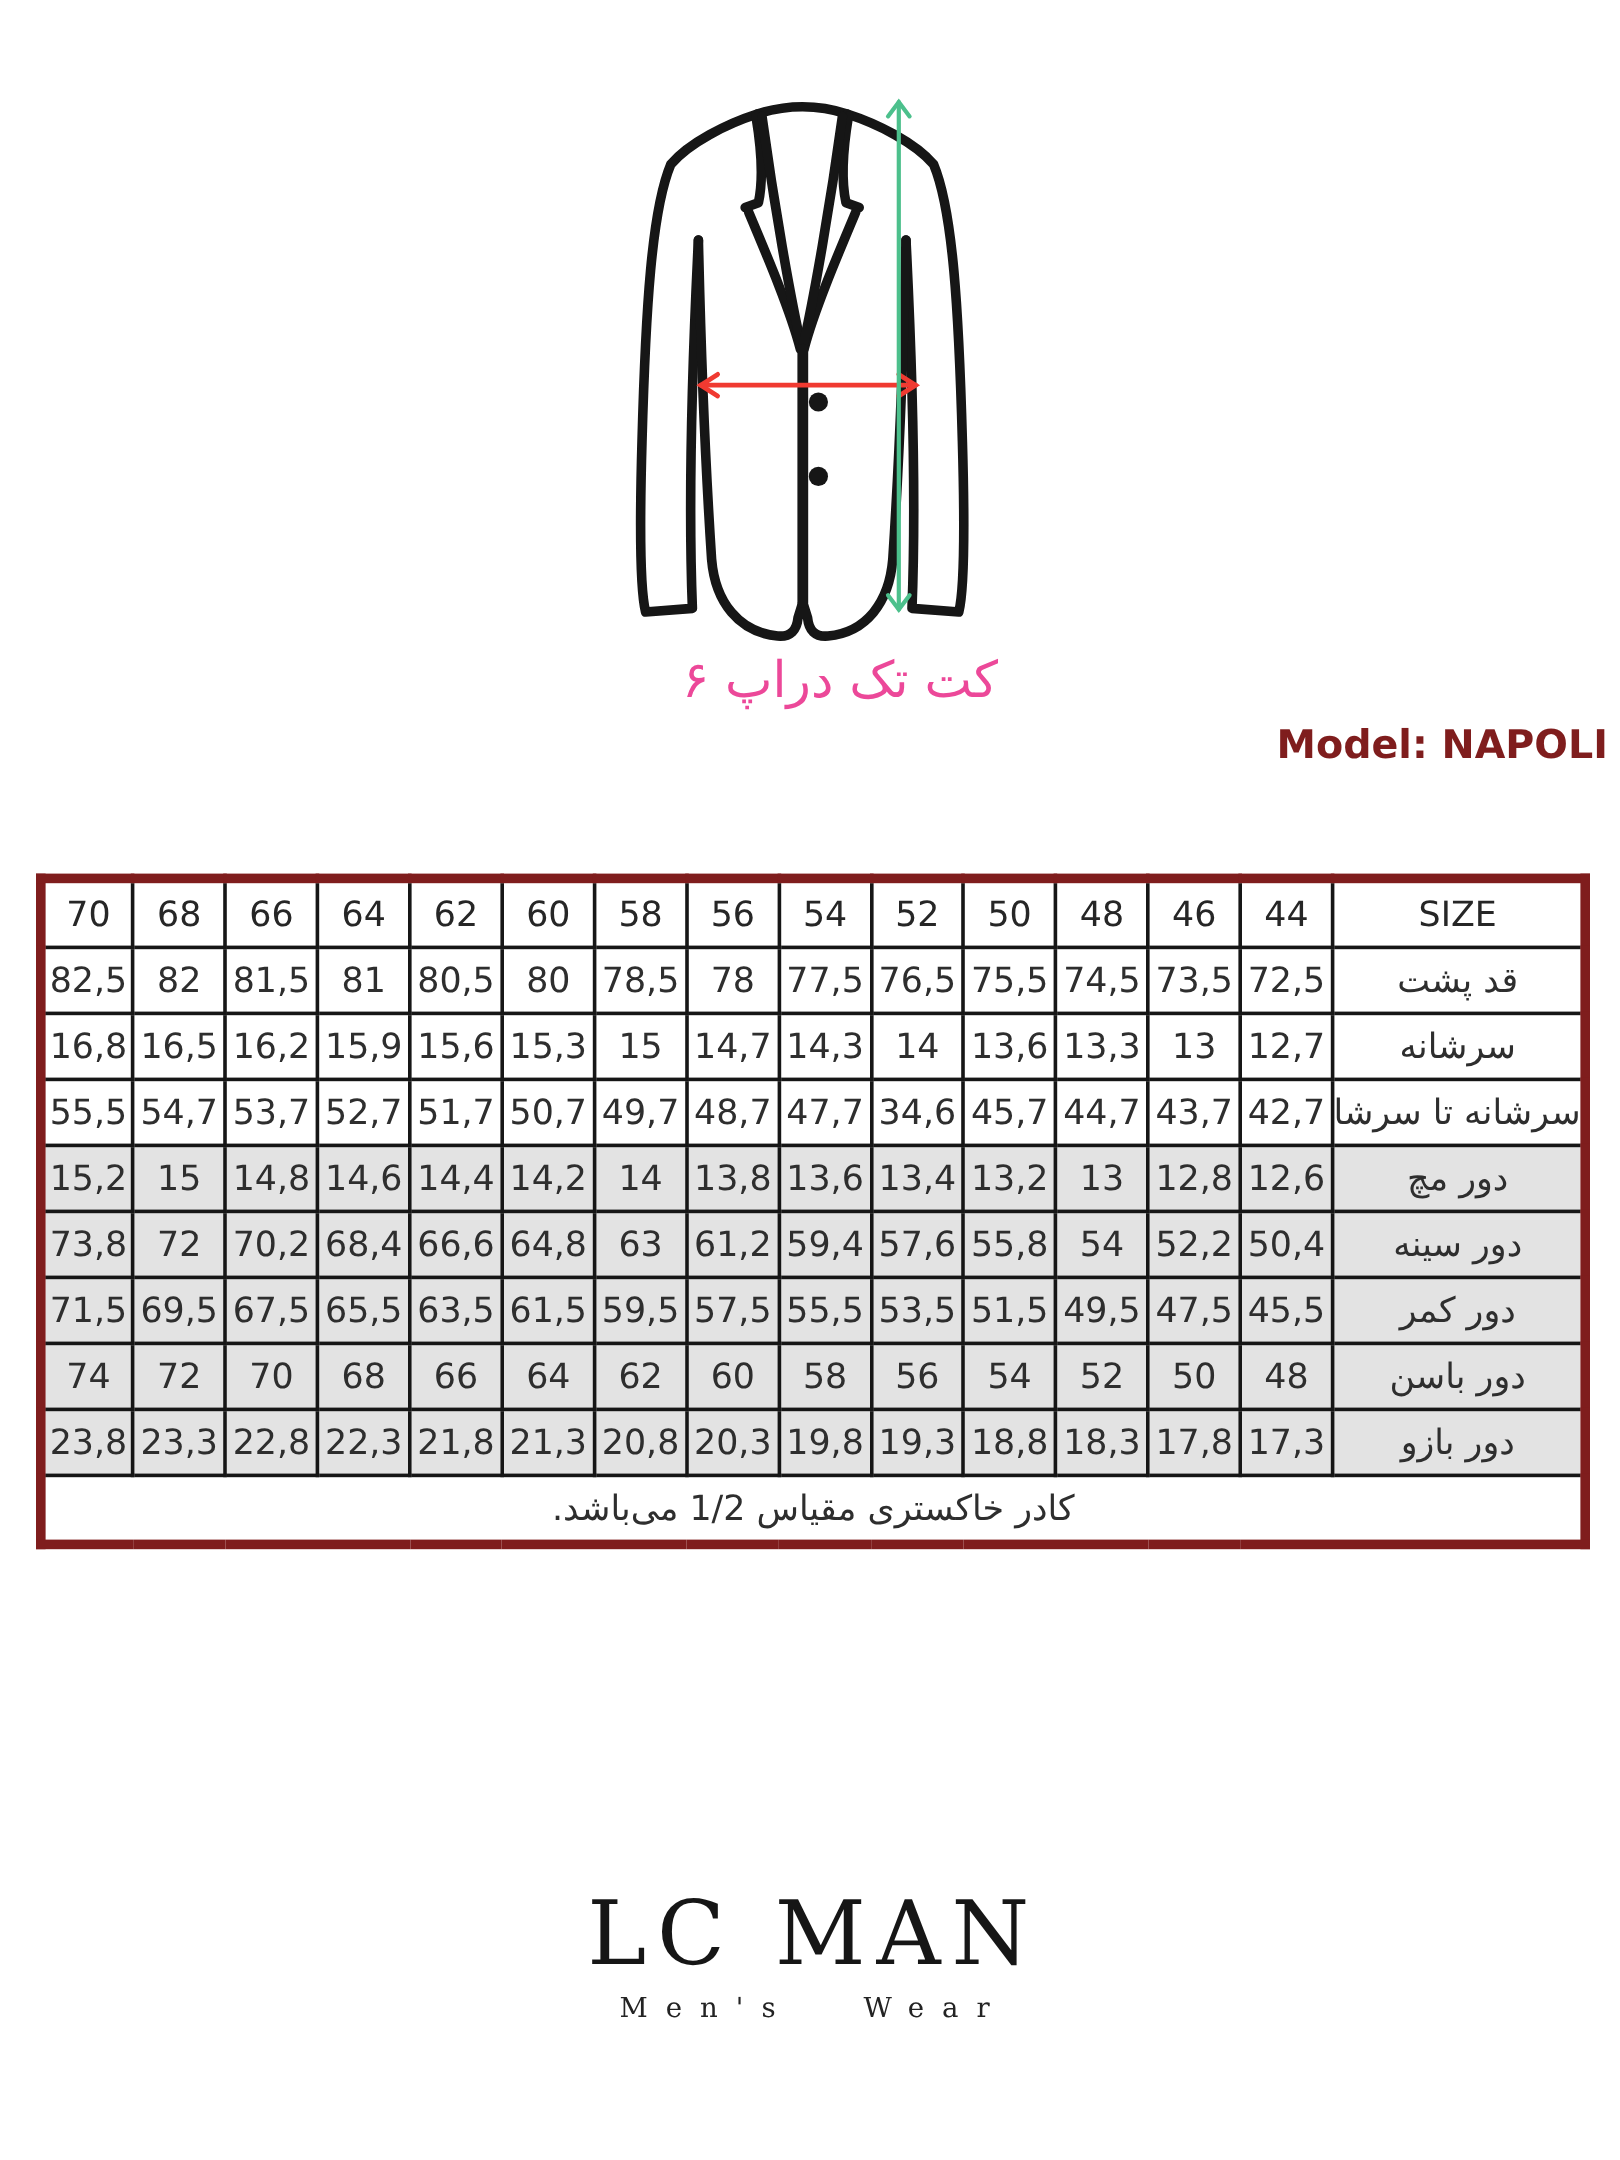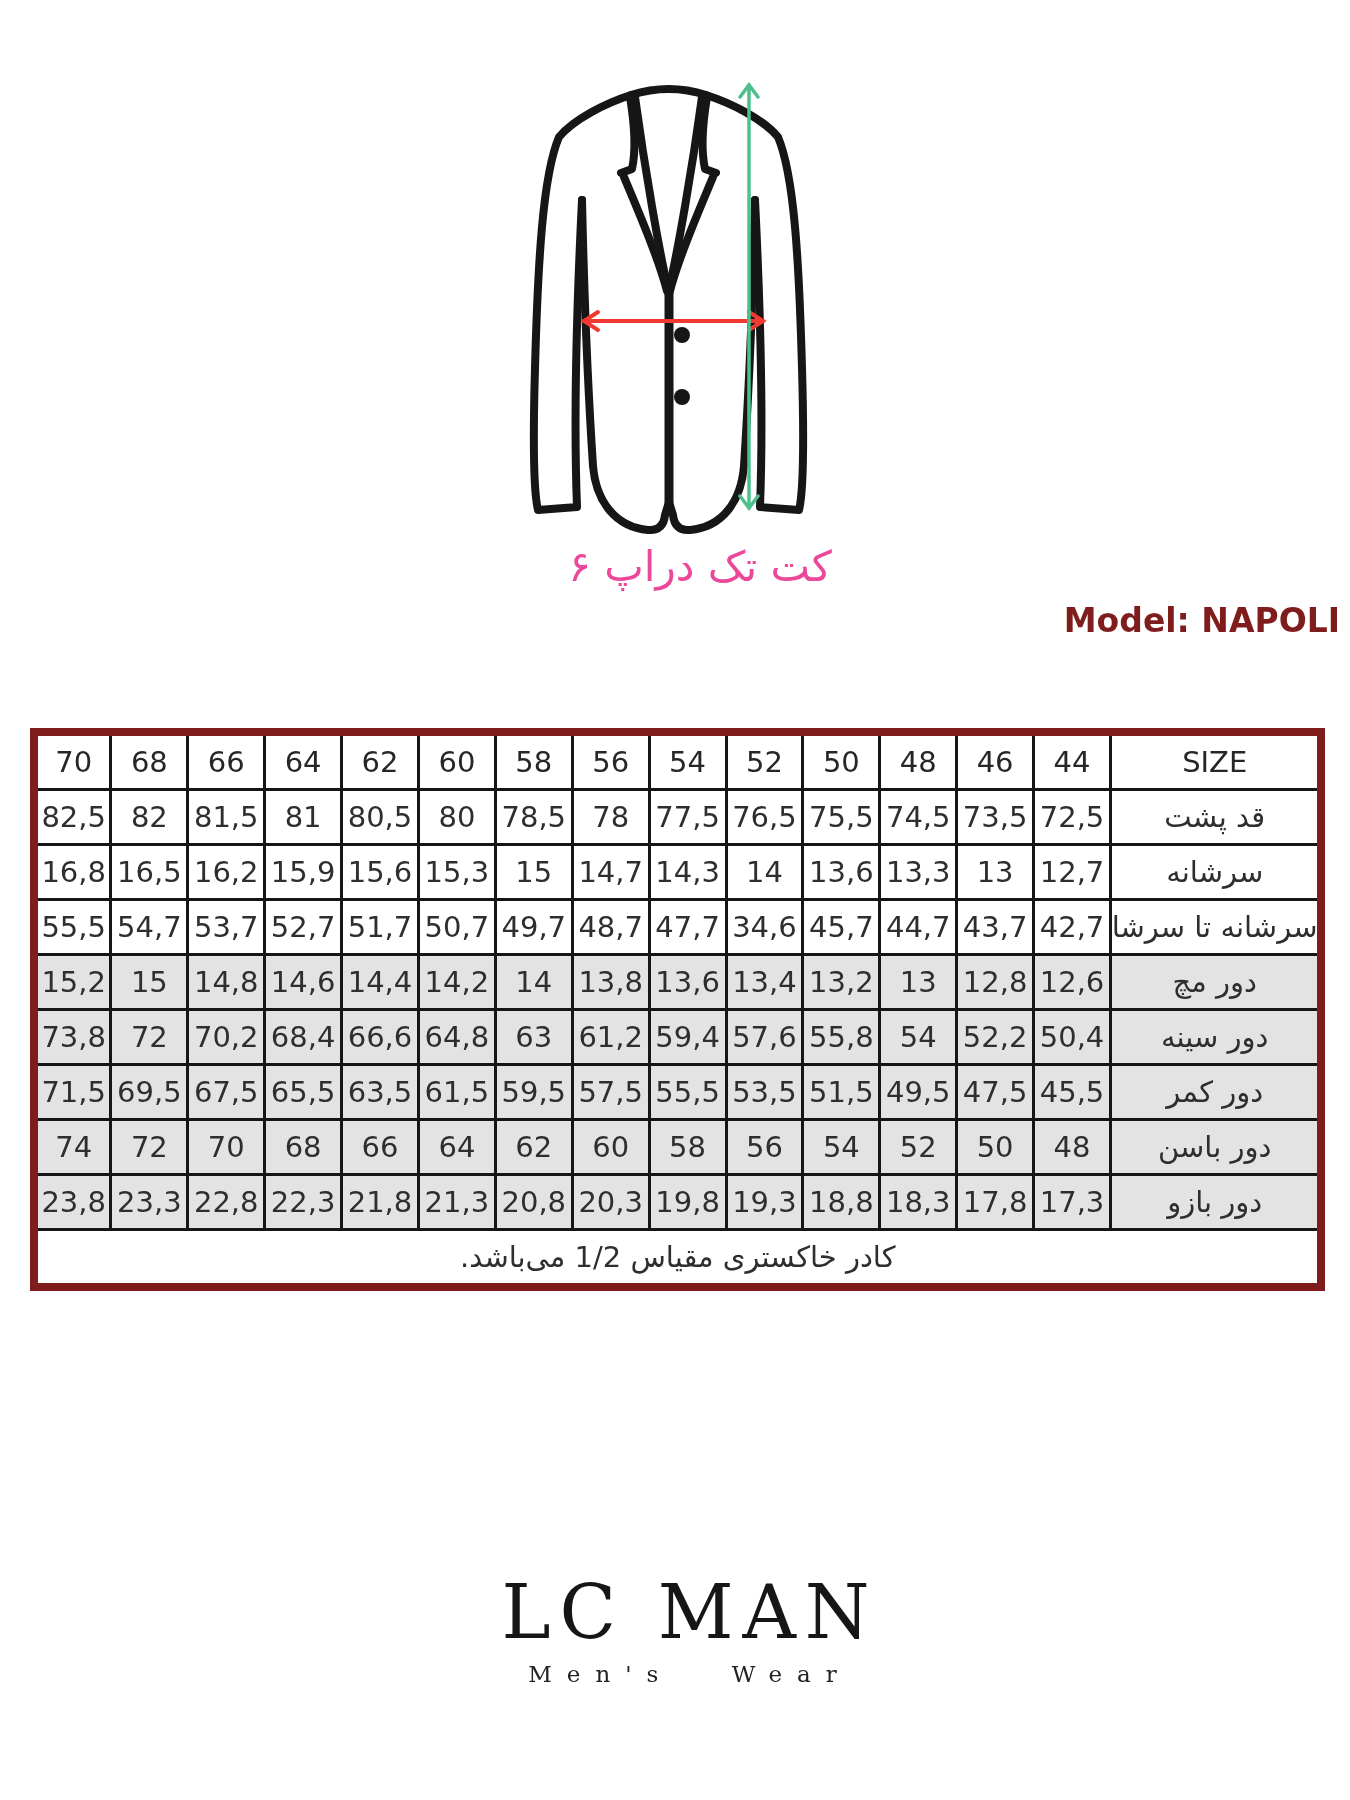--- a/index.html
+++ b/index.html
@@ -25,21 +25,21 @@
                    font-size:29px;font-weight:400;color:#2e2e2e;
                    overflow:hidden;white-space:nowrap;}
   .size-table th{color:#262626;}
   .label-cell{font-weight:bold;font-size:27px;color:#1d1d1d;}
   .txt-green{color:var(--green-text);}
   .txt-red{color:var(--red-text);}
   .band{background:var(--band-gray);}
   .foot-cell{height:72px;font-weight:bold;font-size:30px;color:#1b1b1b;}
 
   
-  .brand{position:absolute;top:1572px;left:30px;width:1320px;text-align:center;color:#161616;}
+  .brand{position:absolute;top:1572px;left:18px;width:1320px;text-align:center;color:#161616;}
   .brand-name{font-family:"DejaVu Serif",serif;font-size:74px;letter-spacing:9px;line-height:1.1;}
   .brand-tagline{font-family:"DejaVu Serif",serif;font-size:23px;letter-spacing:15px;
                  word-spacing:36px;margin-top:8px;color:#232323;}
 </style>
 </head>
 <body>
 
 <div class="page">
 
   <svg class="jacket-svg" viewBox="0 0 302 464">

